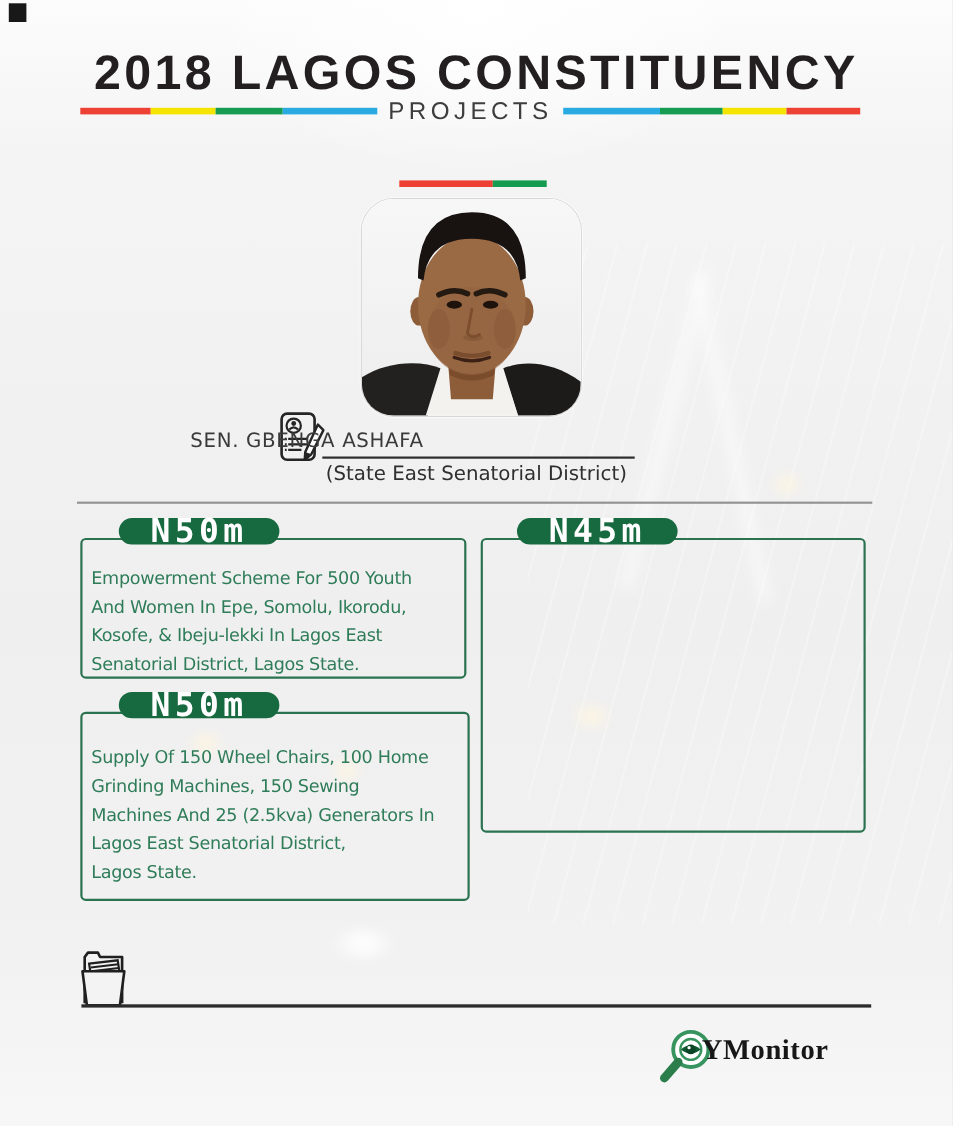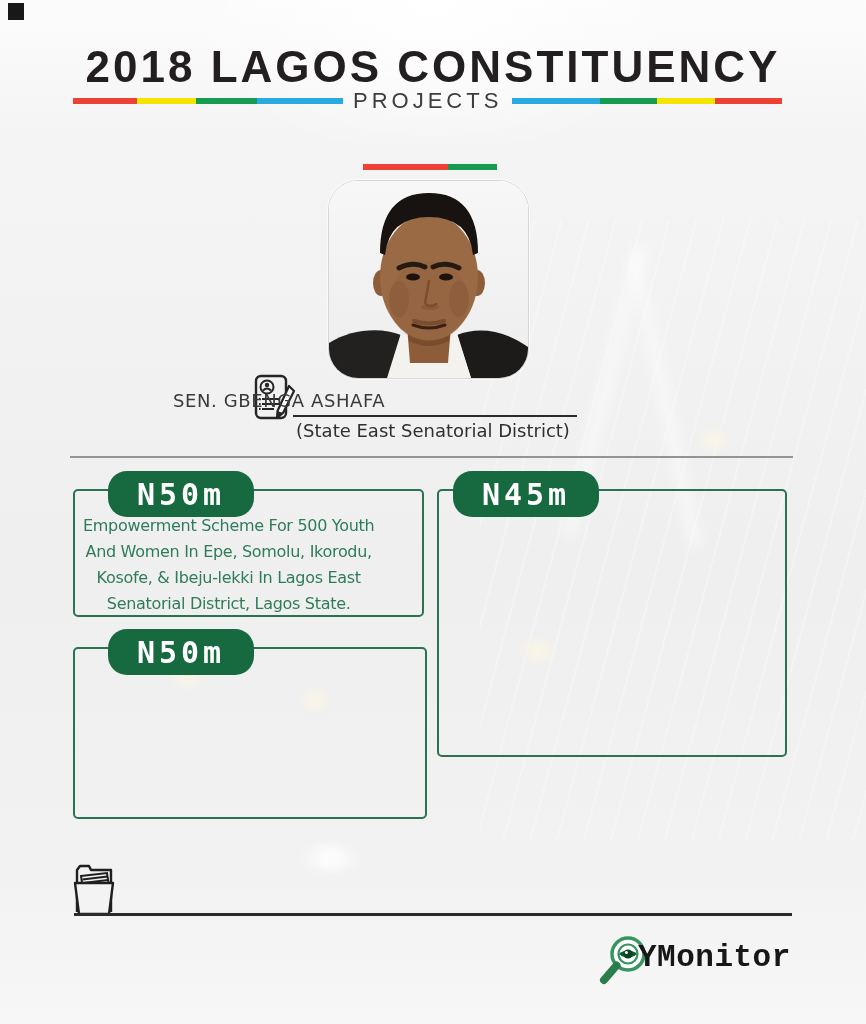--- a/index.html
+++ b/index.html
@@ -47,37 +47,37 @@
   .name-underline{position:absolute;left:293px;top:415px;width:284px;height:2px;background:#2c2c2c;}
   .senator-district{position:absolute;left:173px;top:420px;width:520px;text-align:center;
     font-family:"DejaVu Sans",sans-serif;font-size:18px;color:#2f2f2f;}
 
   .divider{position:absolute;left:70px;top:456px;width:723px;height:2px;background:#949494;}
 
   .card{position:absolute;border:2px solid var(--border-green);border-radius:5px;background:transparent;}
   .card-1{left:73px;top:489px;width:347px;height:124px;}
   .card-2{left:73px;top:647px;width:350px;height:168px;}
   .card-3{left:437px;top:489px;width:346px;height:264px;}
-  .pill{position:absolute;width:146px;height:46px;border-radius:19px;background:var(--badge-green);
+  .pill{position:absolute;width:146px;height:24px;border-radius:19px;background:var(--badge-green);
     color:#ffffff;display:flex;align-items:center;justify-content:center;
     font-family:"DejaVu Sans Mono",monospace;font-weight:bold;font-size:30px;letter-spacing:4px;z-index:2;}
   .card-1 .pill,.card-2 .pill{left:33px;top:-20px;}
-  .card-3 .pill{left:14px;top:-20px;text-align:right;}
+  .card-3 .pill{left:31px;top:-20px;text-align:right;}
   .desc{position:absolute;left:8px;white-space:pre;font-family:"DejaVu Sans",sans-serif;
     font-size:16px;line-height:26px;letter-spacing:-0.3px;color:var(--text-green);}
-  .card-1 .desc{top:22px;text-align:center;}
+  .card-1 .desc{top:22px;}
   .card-2 .desc{top:27px;}
   .card-3 .desc{top:20px;left:9px;}
 
   .folder-icon{position:absolute;left:70px;top:858px;width:48px;height:60px;}
   .footer-line{position:absolute;left:74px;top:913px;width:718px;height:3px;background:#2b2b2b;}
   .logo{position:absolute;left:594px;top:930px;width:212px;height:58px;}
   .logo svg{position:absolute;left:0;top:2px;}
-  .brand{position:absolute;left:44px;top:10px;font-family:Liberation Mono, monospace;font-weight:bold;
-    font-size:31px;color:#171717;letter-spacing:.5px;}
+  .brand{position:absolute;left:44px;top:10px;font-family:Liberation Serif, serif;font-weight:bold;
+    font-size:26px;color:#171717;letter-spacing:.5px;}
 </style>
 </head>
 <body>
 
 <div class="stage">
 
   <div class="glow-top"></div>
   <div class="streaks"></div>
   <div class="pylon-a"></div>
   <div class="pylon-b"></div>
@@ -176,20 +176,25 @@
   <div class="card card-1">
     <div class="pill">N50m</div>
     <div class="desc">Empowerment Scheme For 500 Youth
 And Women In Epe, Somolu, Ikorodu,
 Kosofe, &amp; Ibeju-lekki In Lagos East
 Senatorial District, Lagos State.</div>
   </div>
 
   <div class="card card-2">
     <div class="pill">N50m</div>
+    <div class="desc">Supply Of 150 Wheel Chairs, 100 Home
+Grinding Machines, 150 Sewing
+Machines And 25 (2.5kva) Generators In
+Lagos East Senatorial District,
+Lagos State.</div>
   </div>
 
   <div class="card card-3">
     <div class="pill">N45m</div>
   </div>
 
   <svg class="folder-icon" viewBox="0 0 48 60">
     <path d="M7,54 L7,12 L10,8 L19,8 L21,12 L41,12 L41,54" fill="none" stroke="#1f1f1f" stroke-width="2.4" stroke-linejoin="round"></path>
     <path d="M11,18 L37,15 L38.5,25 L12.5,28 Z" fill="none" stroke="#1f1f1f" stroke-width="2"></path>
     <path d="M12.5,21.5 L37.5,18.5 M13,25 L38,22" stroke="#1f1f1f" stroke-width="1.8"></path>

